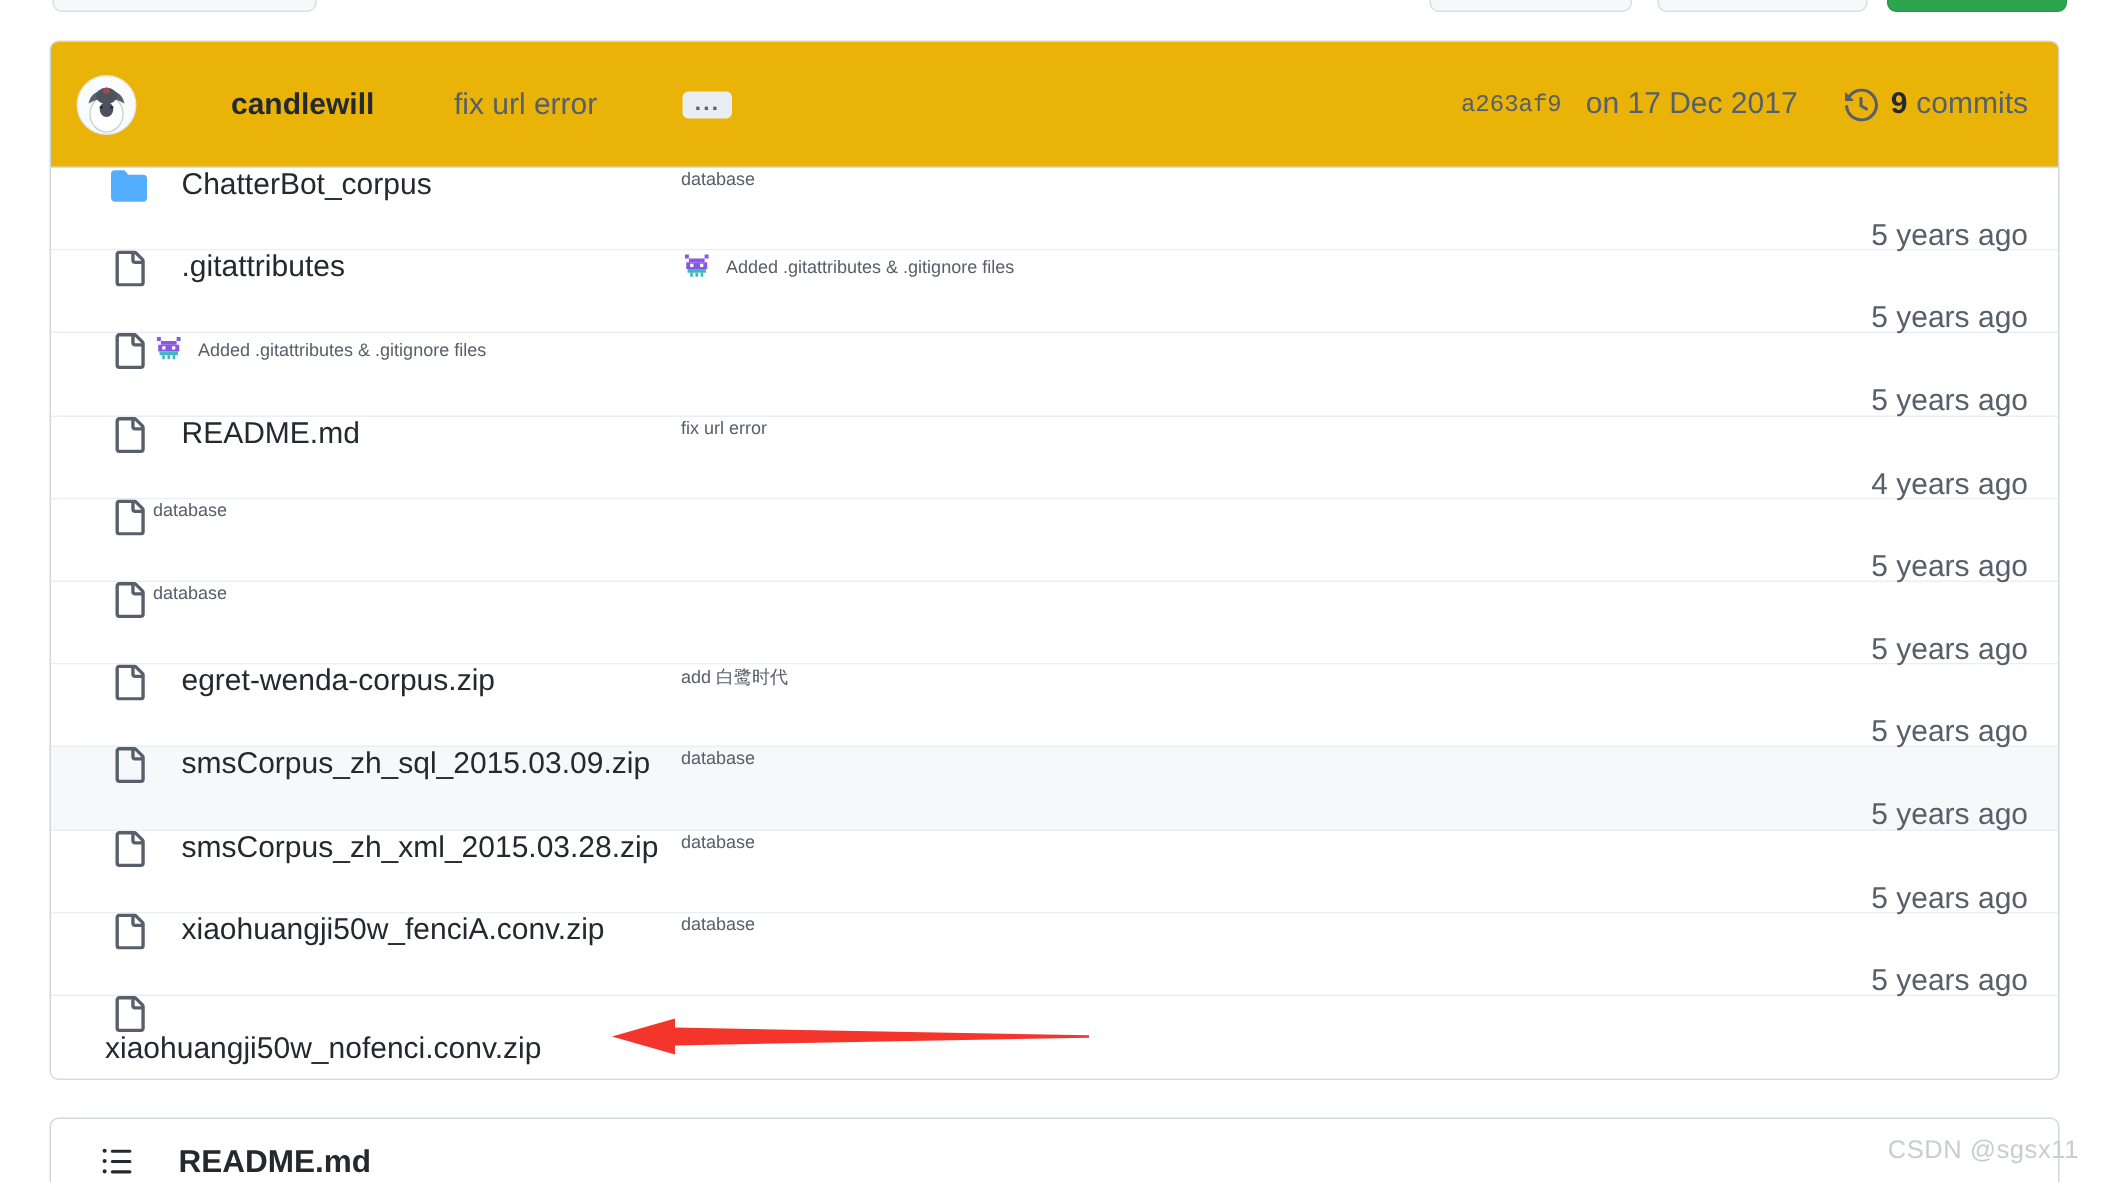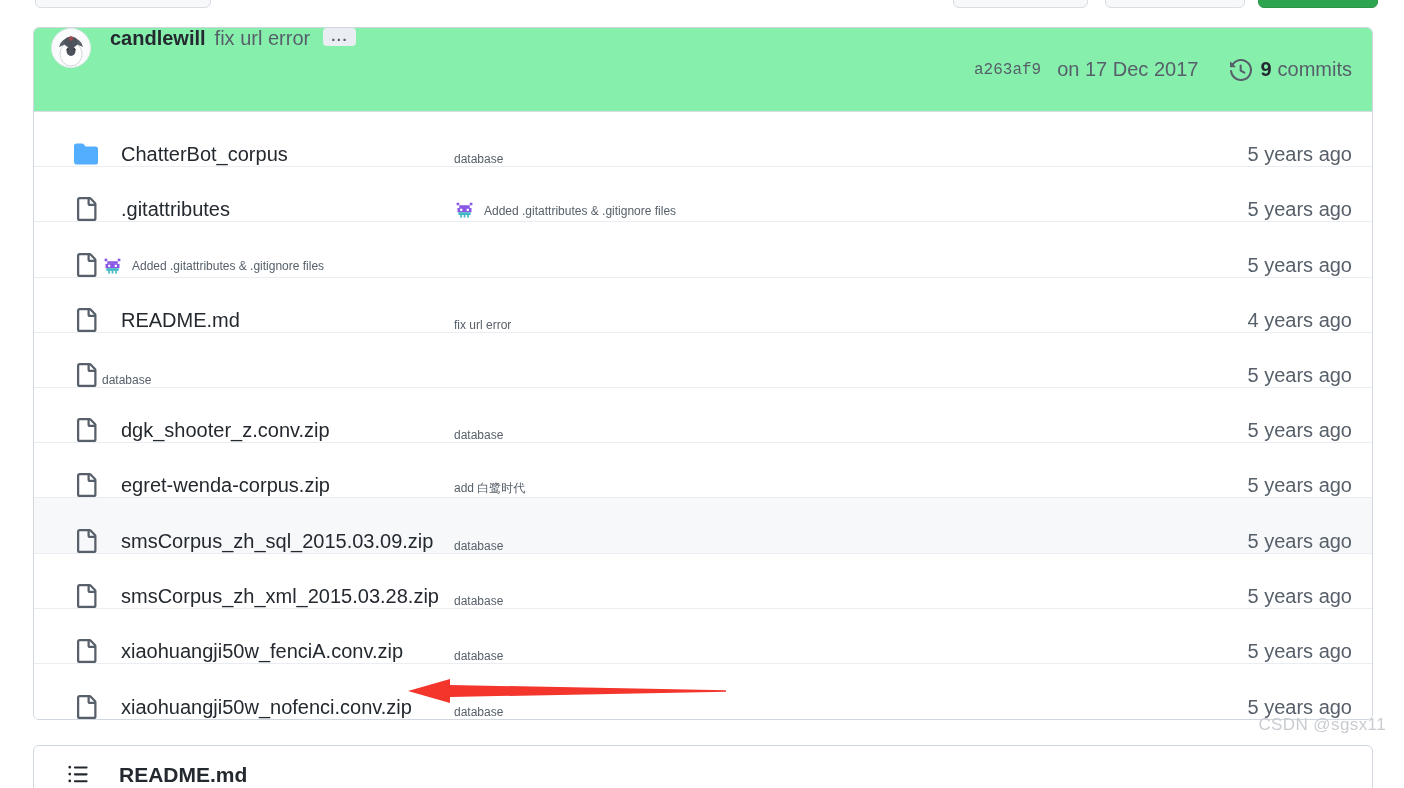--- a/index.html
+++ b/index.html
@@ -43,25 +43,27 @@
     width: 1340px;
     border: 1px solid #d0d7de;
     border-radius: 6px;
     box-sizing: border-box;
     background: #ffffff;
     overflow: hidden;
   }
 
   .commit-bar {
     display: flex;
+    align-items: center;
     height: 84px;
-    background: #86efac;
+    background: #eab308;
     border-bottom: 1px solid #d8dee4;
     padding: 0 20px 0 17px;
     box-sizing: border-box;
+    gap: 44px;
   }
 
   .avatar {
     width: 40px;
     height: 40px;
     border-radius: 50%;
     flex: 0 0 auto;
     background: #f0f1f3;
     border: 1px solid #e4e6ea;
     box-sizing: border-box;
@@ -131,29 +133,29 @@
   }
   .commits-count b {
     color: #24292f;
     font-weight: bold;
     margin-right: 6px;
   }
 
   
   .row {
     display: flex;
-    align-items: flex-end;
+    align-items: flex-start;
     height: 55.2px;
     border-bottom: 1px solid #eaeef2;
     padding: 0 20px 0 17px;
     box-sizing: border-box;
     background: #ffffff;
   }
   .row.hover { background: #f6f8fa; }
-  .row:last-child { border-bottom: none; }
+  .row:last-child { border-bottom: none; flex-direction: column; }
 
   .row-icon {
     width: 28px;
     flex: 0 0 auto;
     display: flex;
     align-items: center;
     justify-content: flex-start;
     margin-left: 23px;
   }
 
@@ -182,20 +184,21 @@
     display: inline-flex;
     flex: 0 0 auto;
   }
 
   .row-age {
     flex: 0 0 auto;
     font-size: 20px;
     color: #57606a;
     white-space: nowrap;
     text-align: right;
+    margin-top: 34px;
   }
 
   
   .readme-card {
     position: absolute;
     left: 33px;
     top: 745px;
     width: 1340px;
     height: 60px;
     border: 1px solid #d0d7de;
@@ -231,21 +234,21 @@
     top: 676px;
     width: 318px;
     height: 30px;
     pointer-events: none;
   }
 
   
   .watermark {
     position: absolute;
     right: 18px;
-    top: 715px;
+    top: 757px;
     font-size: 17px;
     color: #c9ccd1;
     letter-spacing: 0.4px;
     white-space: nowrap;
   }
 </style>
 </head>
 <body>
 
 <div id="root">
@@ -378,21 +381,20 @@
             <span>database</span>
           </span>
           <span class="row-age">5 years ago</span>
         </div>
         <div class="row">
           <span class="row-icon">
             <svg width="24" height="24" viewBox="0 0 16 16" fill="#57606a" aria-hidden="true">
               <path d="M2 1.75C2 .784 2.784 0 3.75 0h6.586c.464 0 .909.184 1.237.513l2.914 2.914c.329.328.513.773.513 1.237v9.586A1.75 1.75 0 0 1 13.25 16h-9.5A1.75 1.75 0 0 1 2 14.25Zm1.75-.25a.25.25 0 0 0-.25.25v12.5c0 .138.112.25.25.25h9.5a.25.25 0 0 0 .25-.25V6h-2.75A1.75 1.75 0 0 1 9 4.25V1.5Zm6.75.062V4.25c0 .138.112.25.25.25h2.688l-.011-.013-2.914-2.914-.013-.011Z"></path>
             </svg>
           </span>
-          <span class="row-name">dgk_shooter_z.conv.zip</span>
           <span class="row-msg">
             <span>database</span>
           </span>
           <span class="row-age">5 years ago</span>
         </div>
         <div class="row">
           <span class="row-icon">
             <svg width="24" height="24" viewBox="0 0 16 16" fill="#57606a" aria-hidden="true">
               <path d="M2 1.75C2 .784 2.784 0 3.75 0h6.586c.464 0 .909.184 1.237.513l2.914 2.914c.329.328.513.773.513 1.237v9.586A1.75 1.75 0 0 1 13.25 16h-9.5A1.75 1.75 0 0 1 2 14.25Zm1.75-.25a.25.25 0 0 0-.25.25v12.5c0 .138.112.25.25.25h9.5a.25.25 0 0 0 .25-.25V6h-2.75A1.75 1.75 0 0 1 9 4.25V1.5Zm6.75.062V4.25c0 .138.112.25.25.25h2.688l-.011-.013-2.914-2.914-.013-.011Z"></path>
             </svg>

